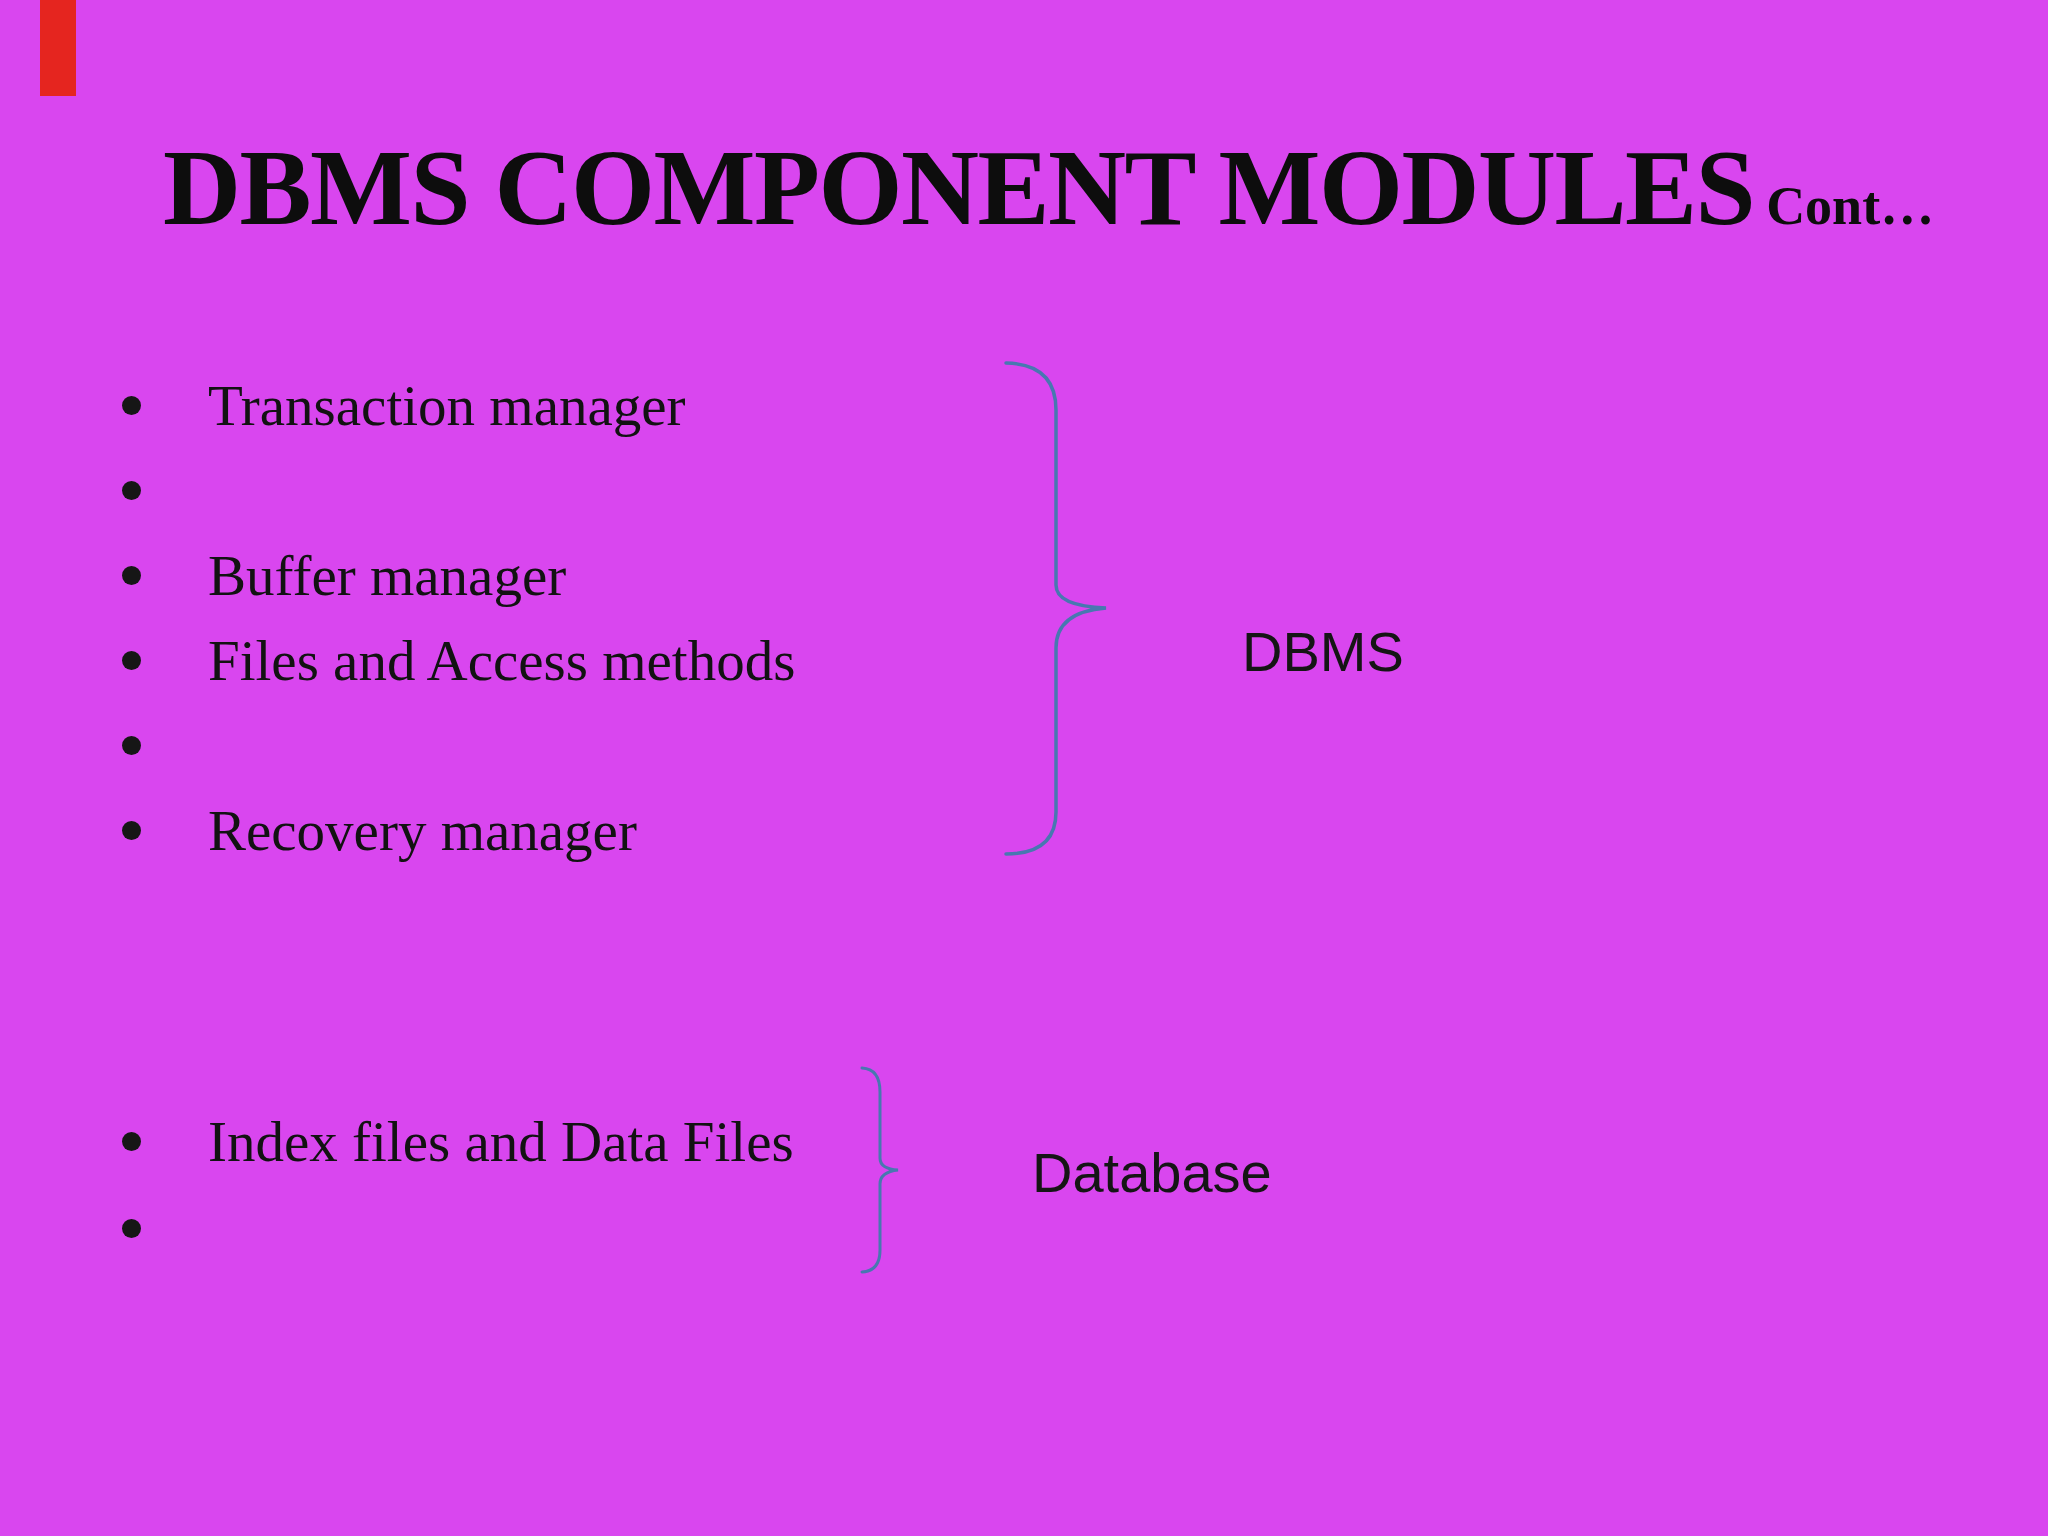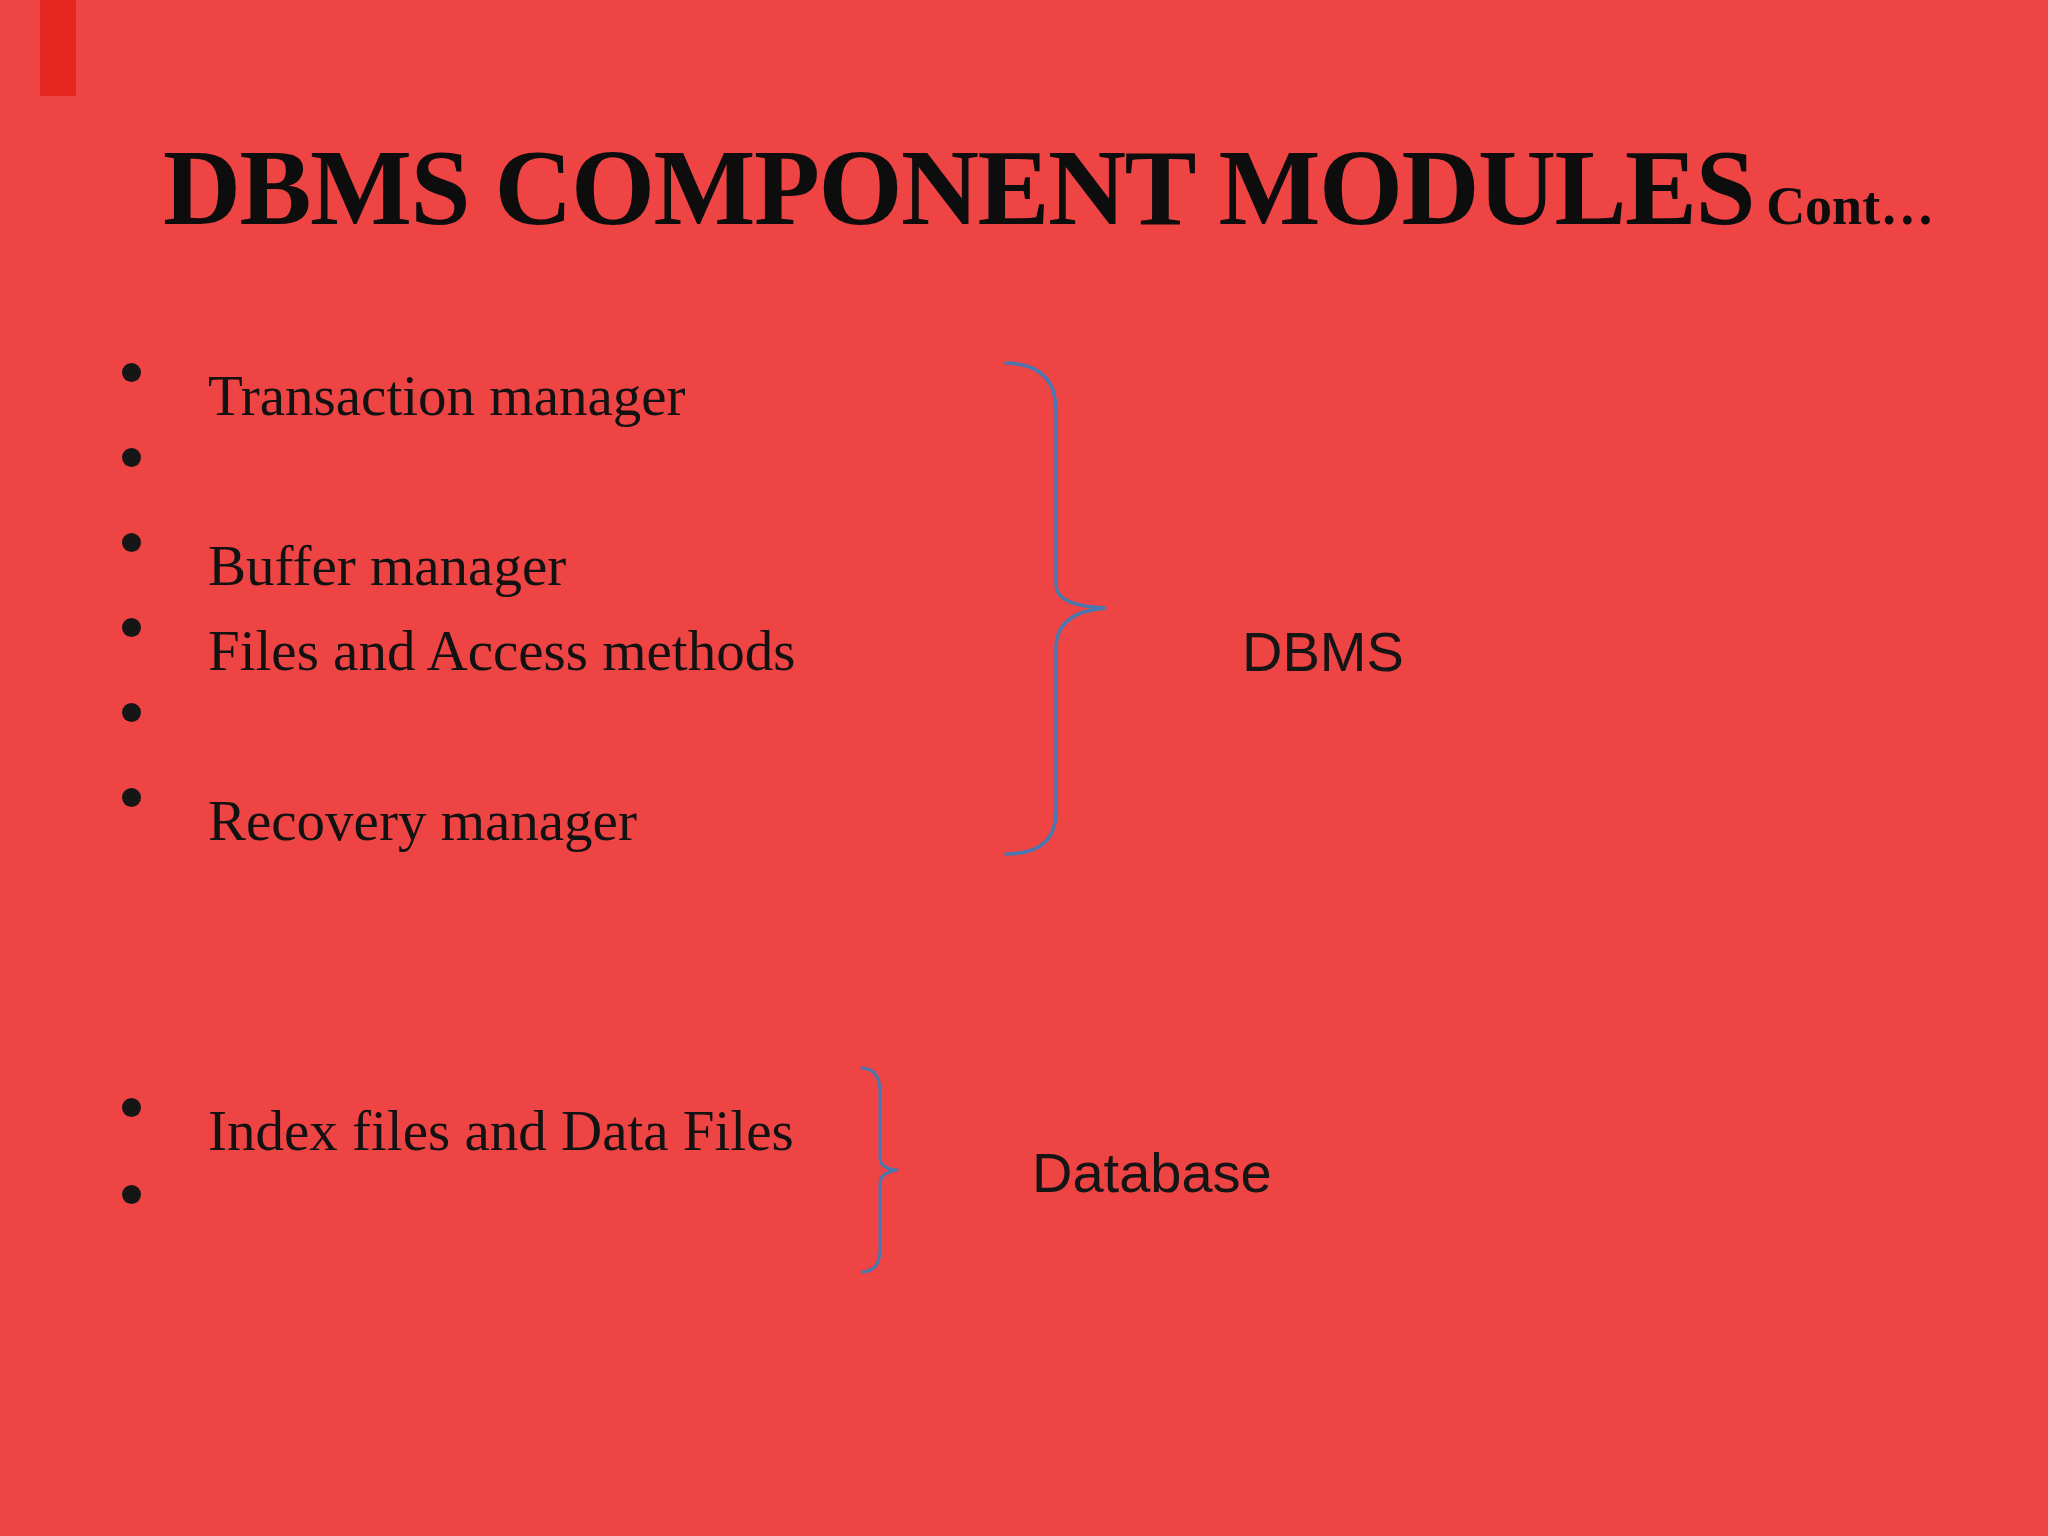--- a/index.html
+++ b/index.html
@@ -1,19 +1,19 @@
 <!DOCTYPE html>
 <html><head>
 <meta charset="utf-8">
 <style>
   html,body{margin:0;padding:0;background:#ffffff;}
   .slide{
     position:relative;
     width:2048px;height:1536px;
-    background:#ef4444;
+    background:#d946ef;
     overflow:hidden;
     font-family:"Liberation Serif", serif;
     color:#111;
   }
   .red-bar{
     position:absolute;
     left:40px;top:0;width:36px;height:96px;
   }
   .title{
     position:absolute;
@@ -33,21 +33,21 @@
   .blist{
     position:absolute;
     left:104px;
     margin:0;padding:0;
     list-style:none;
     font-size:57px;
     color:#121212;
   }
   .blist li{
     display:flex;
-    align-items:flex-start;
+    align-items:center;
     height:var(--row,85px);
     white-space:nowrap;
   }
   .blist .dot{
     width:19px;height:19px;
     border-radius:50%;
     background:#161616;
     margin-left:18px;
     flex:0 0 auto;
   }

